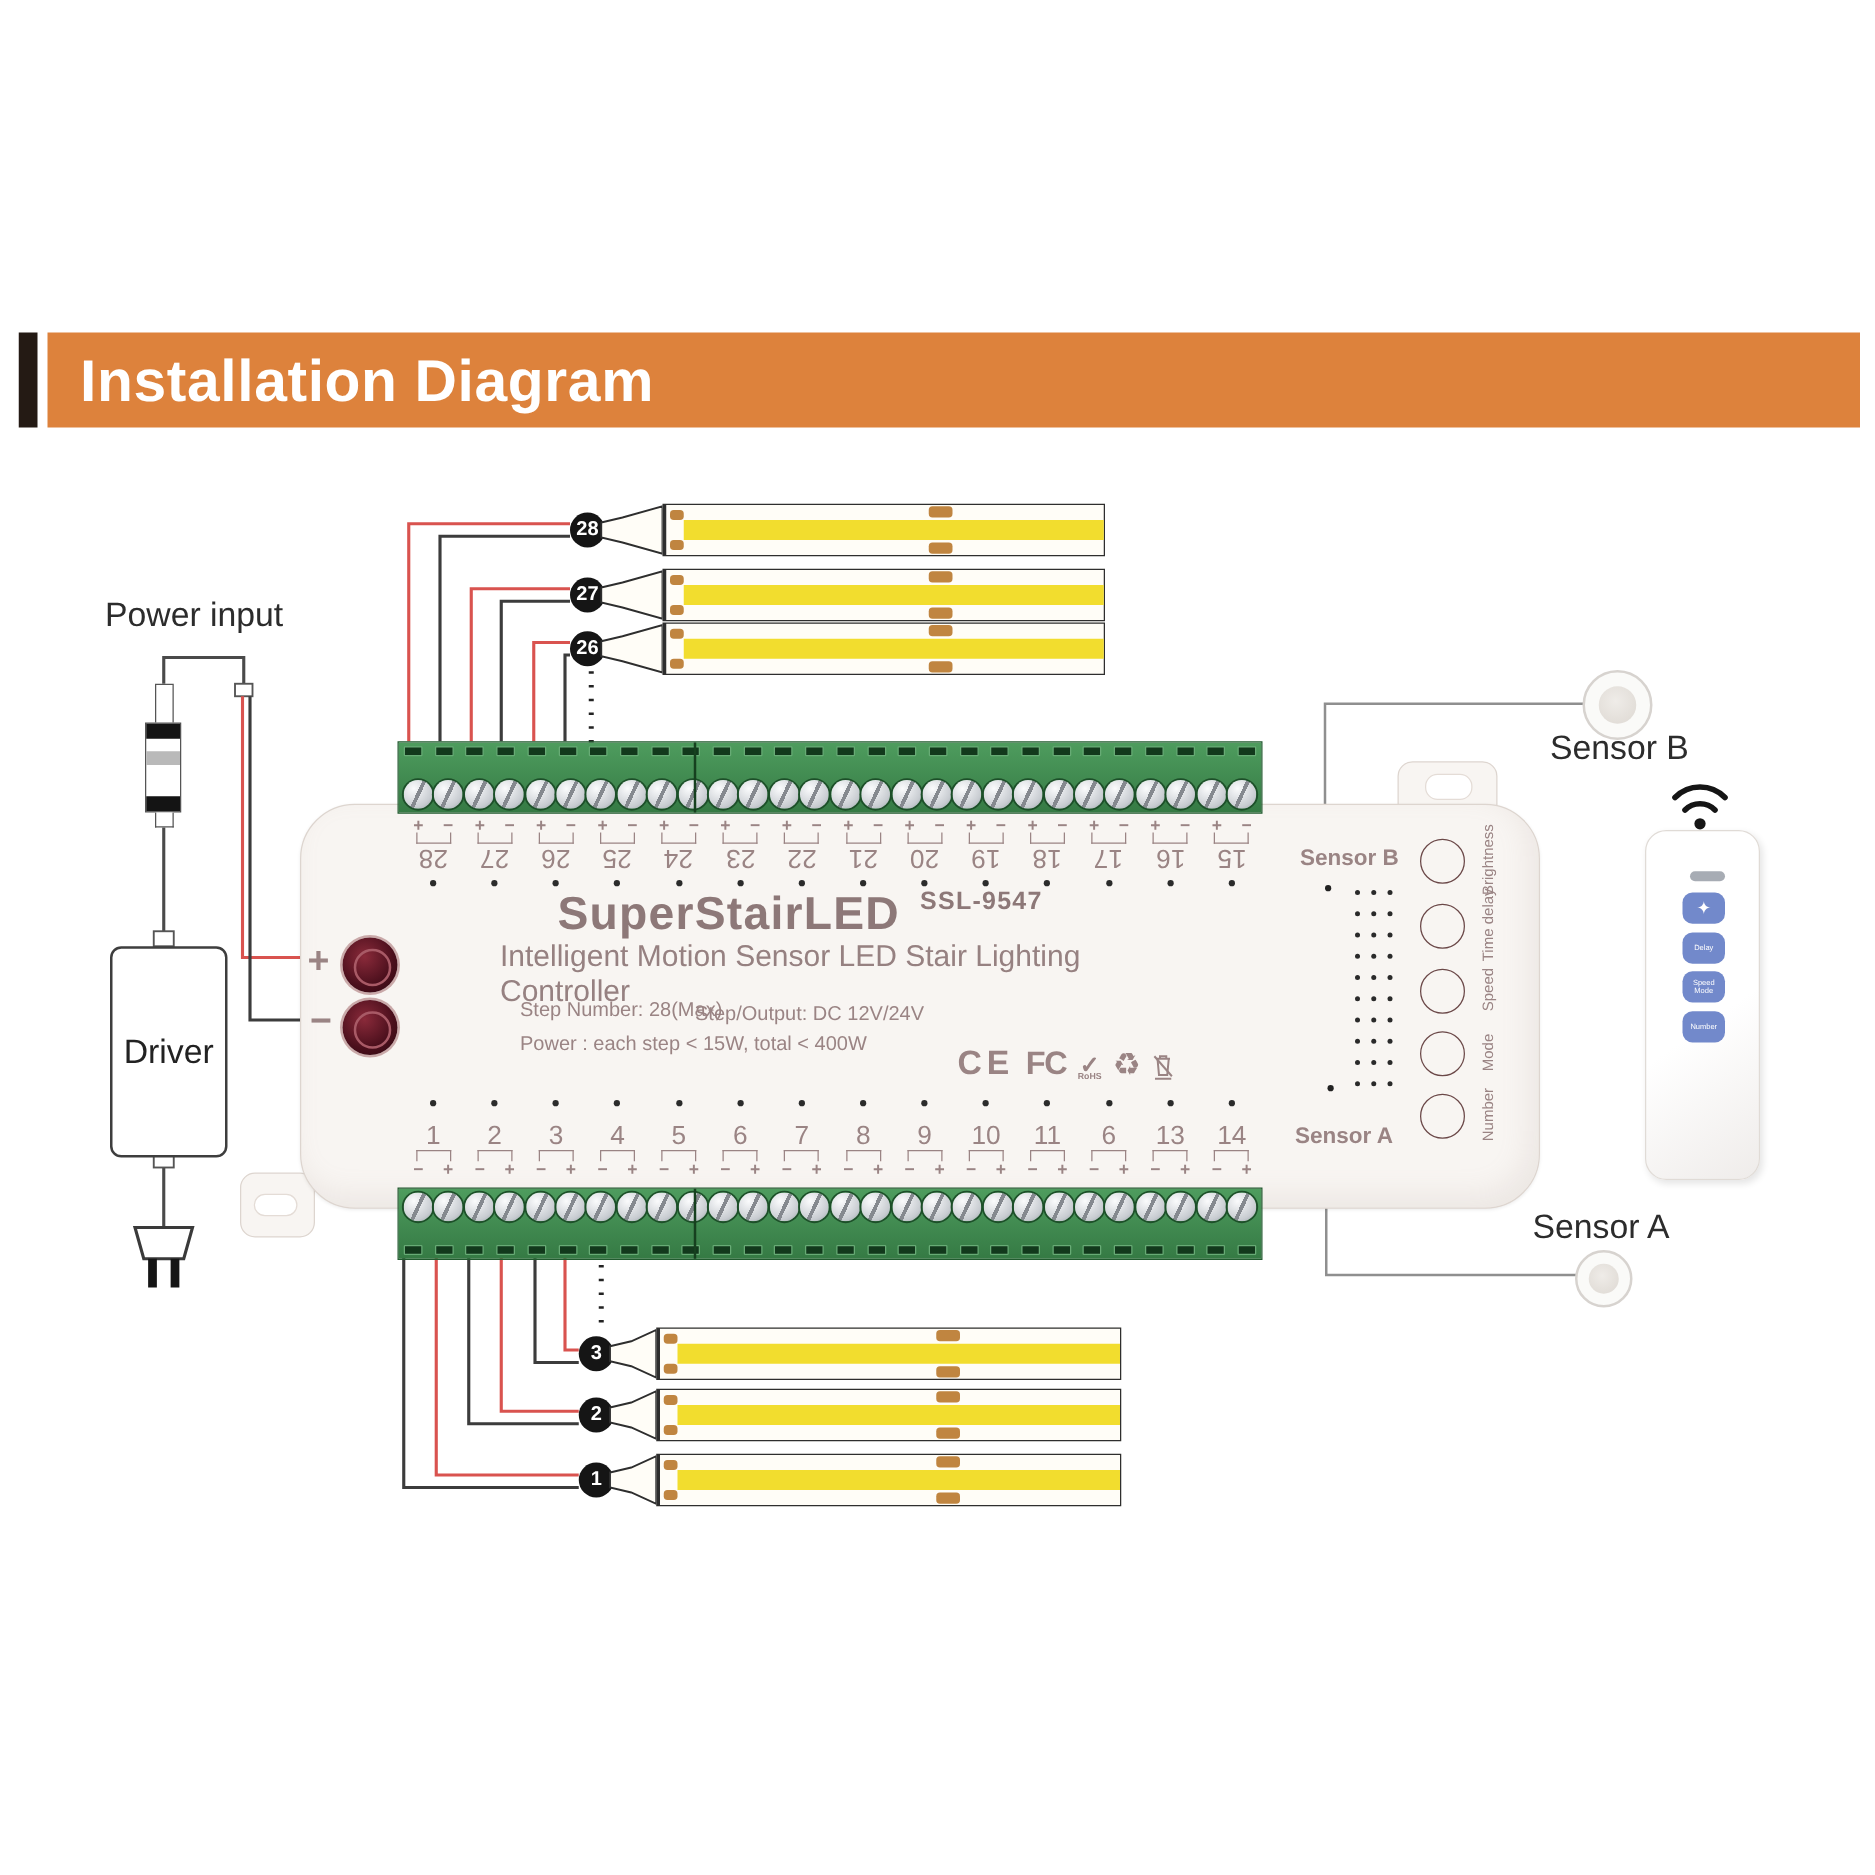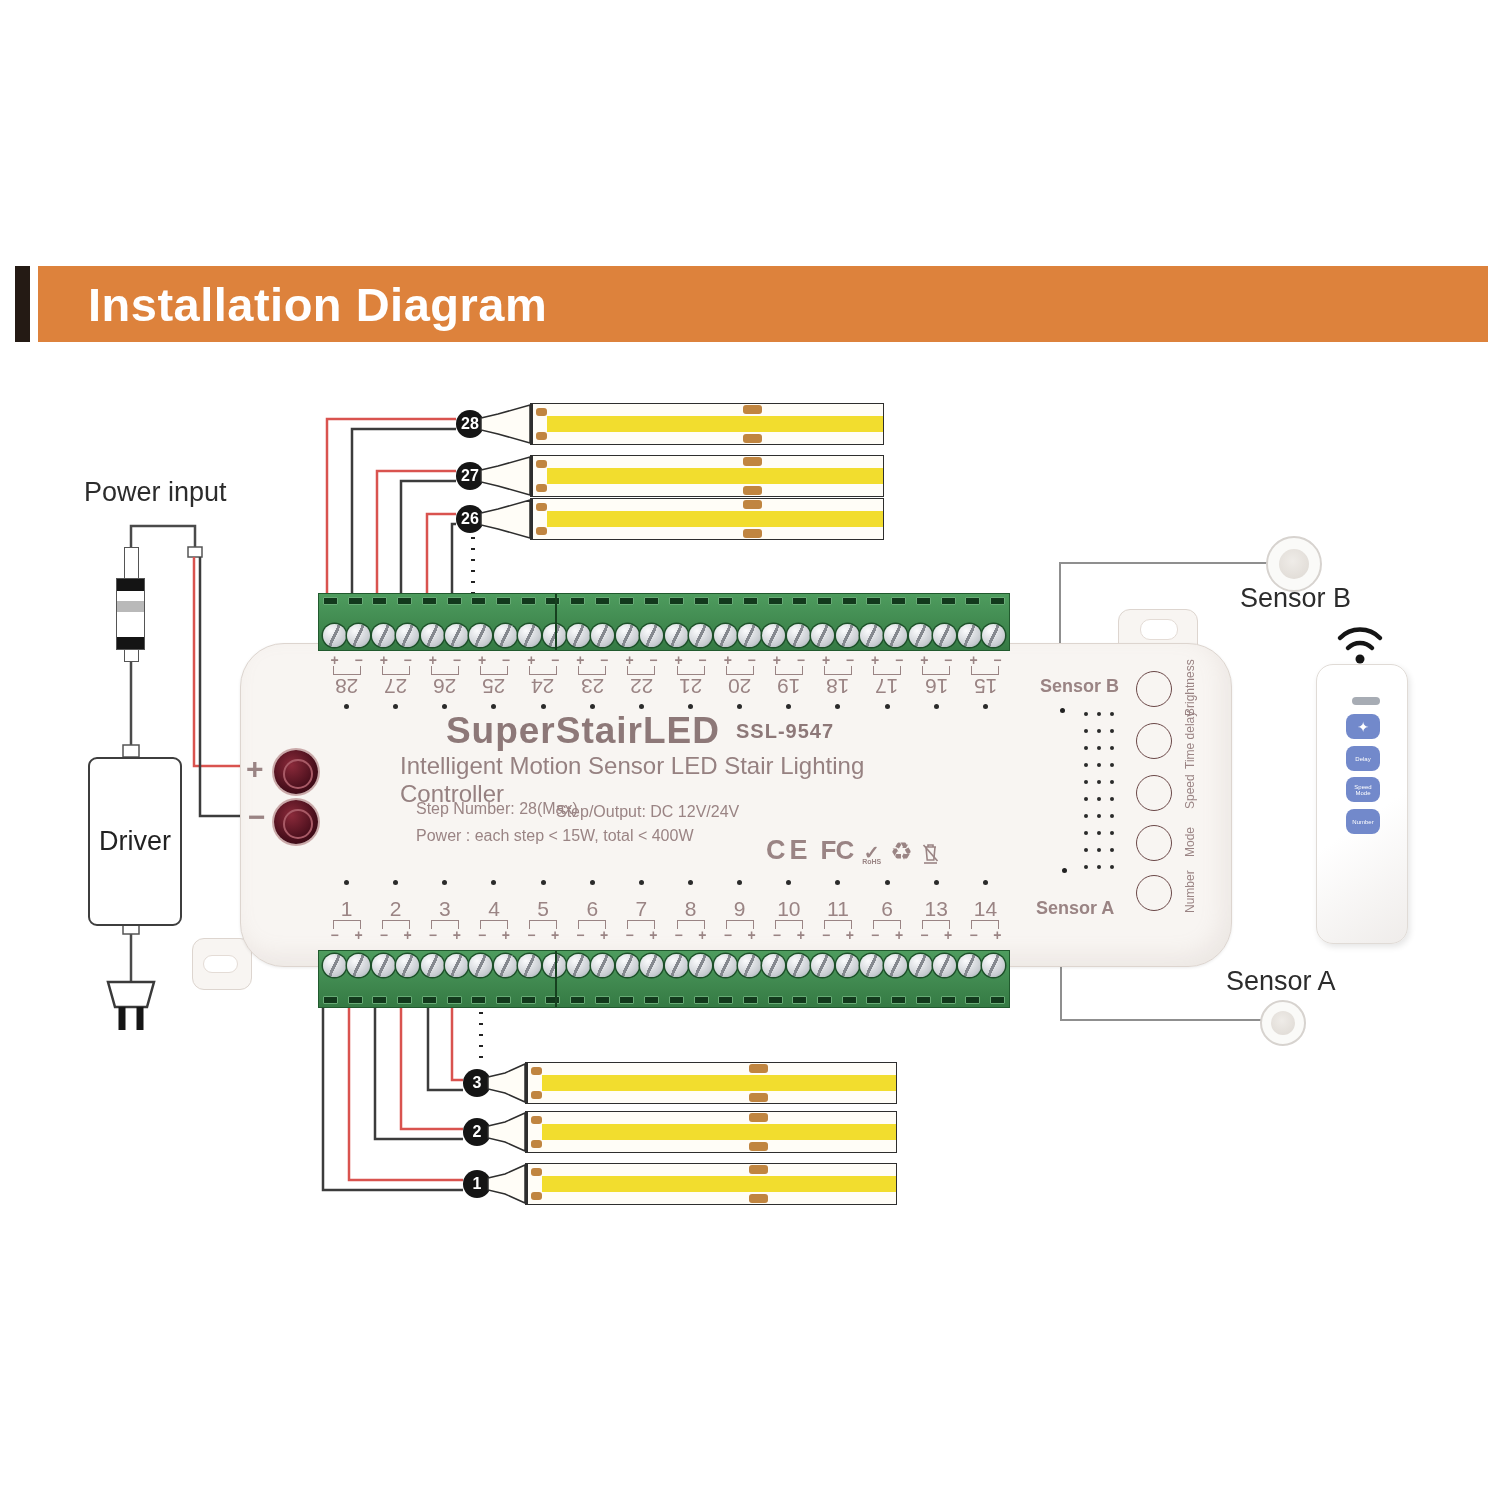--- a/index.html
+++ b/index.html
@@ -4,21 +4,21 @@
 <style>
   html,body{margin:0;padding:0;background:#ffffff;}
   .page{position:relative;width:1500px;height:1500px;background:#ffffff;
         font-family:"Liberation Sans",sans-serif;overflow:hidden;}
   .abs{position:absolute;}
 
   
   .hdr-accent{left:15px;top:266px;width:15px;height:76px;background:#241a14;}
   .hdr-banner{left:38px;top:266px;width:1450px;height:76px;background:#DD823C;
               display:flex;align-items:center;}
-  .hdr-title{color:#fff;font-size:47px;font-weight:bold;letter-spacing:.5px;padding-left:26px;margin-left:24px;}
+  .hdr-title{color:#fff;font-size:47px;font-weight:bold;letter-spacing:.5px;padding-left:26px;}
 
   
   .power-label{left:84px;top:477px;font-size:27px;color:#2c2c2c;}
   .neck{left:124px;top:547px;width:13px;height:31px;background:#fff;border:1.5px solid #555;}
   .barrel{left:116px;top:578px;width:27px;height:70px;background:#fff;border:1.5px solid #555;}
   .band-k{position:absolute;left:0;width:100%;height:12px;background:#141414;}
   .band-g{position:absolute;left:0;width:100%;height:11px;background:#b9b9b9;}
   .taper{left:124px;top:650px;width:13px;height:11px;background:#fff;border:1.5px solid #555;border-top:none;}
   .driver-box{left:88px;top:757px;width:90px;height:165px;background:#fff;border:2.5px solid #3e3e3e;
               border-radius:9px;display:flex;align-items:center;justify-content:center;}
@@ -61,21 +61,21 @@
   .bracket-dn{width:26px;height:8px;border-left:1.5px solid #9a8484;border-right:1.5px solid #9a8484;border-top:1.5px solid #9a8484;}
   .chnum{font-size:21px;line-height:22px;}
   .flip{transform:rotate(180deg);}
 
   .dotrow{left:322px;width:688px;height:6px;display:flex;justify-content:space-around;align-items:center;}
   .dotrow.top{top:703px;}
   .dotrow.bottom{top:879px;}
   .pcb-dot{width:5px;height:5px;border-radius:50%;background:#2b2b2b;}
 
   
-  .brand-row{left:400px;top:710px;width:480px;display:flex;justify-content:center;align-items:center;gap:16px;color:#8d7878;}
+  .brand-row{left:400px;top:710px;width:480px;display:flex;justify-content:center;align-items:flex-start;gap:16px;color:#8d7878;}
   .brand{font-size:37px;font-weight:bold;letter-spacing:1px;}
   .model{font-size:20px;font-weight:bold;letter-spacing:1px;}
   .subtitle{left:400px;top:752px;width:480px;text-align:left;font-size:24px;color:#968181;}
   .spec1{left:416px;top:800px;font-size:16px;color:#9a8484;}
   .spec2{left:556px;top:803px;font-size:16px;color:#9a8484;}
   .spec3{left:416px;top:827px;font-size:16px;color:#9a8484;}
   .certs{left:766px;top:830px;width:180px;height:36px;display:flex;align-items:flex-end;gap:9px;color:#9a8484;}
   .cert-ce{font-size:27px;letter-spacing:4px;font-weight:bold;}
   .cert-fcc{font-size:26px;font-weight:bold;letter-spacing:-1px;}
   .cert-rohs{display:flex;flex-direction:column;align-items:center;line-height:9px;}

